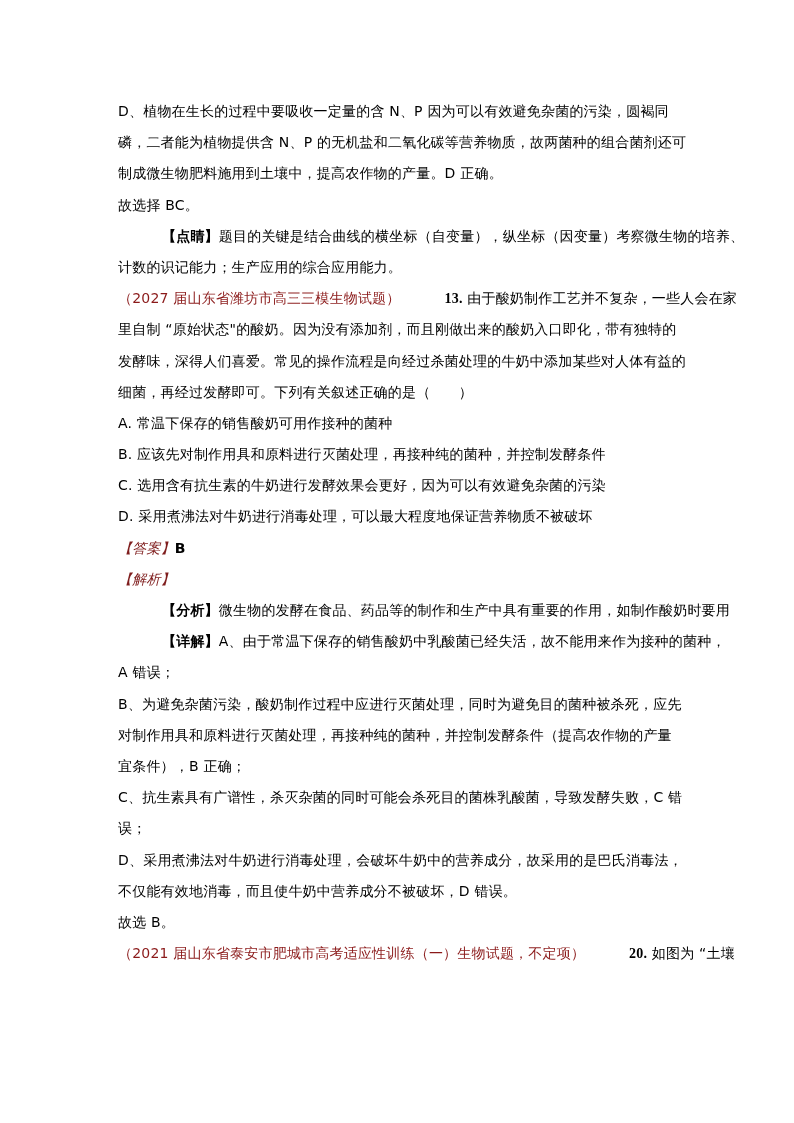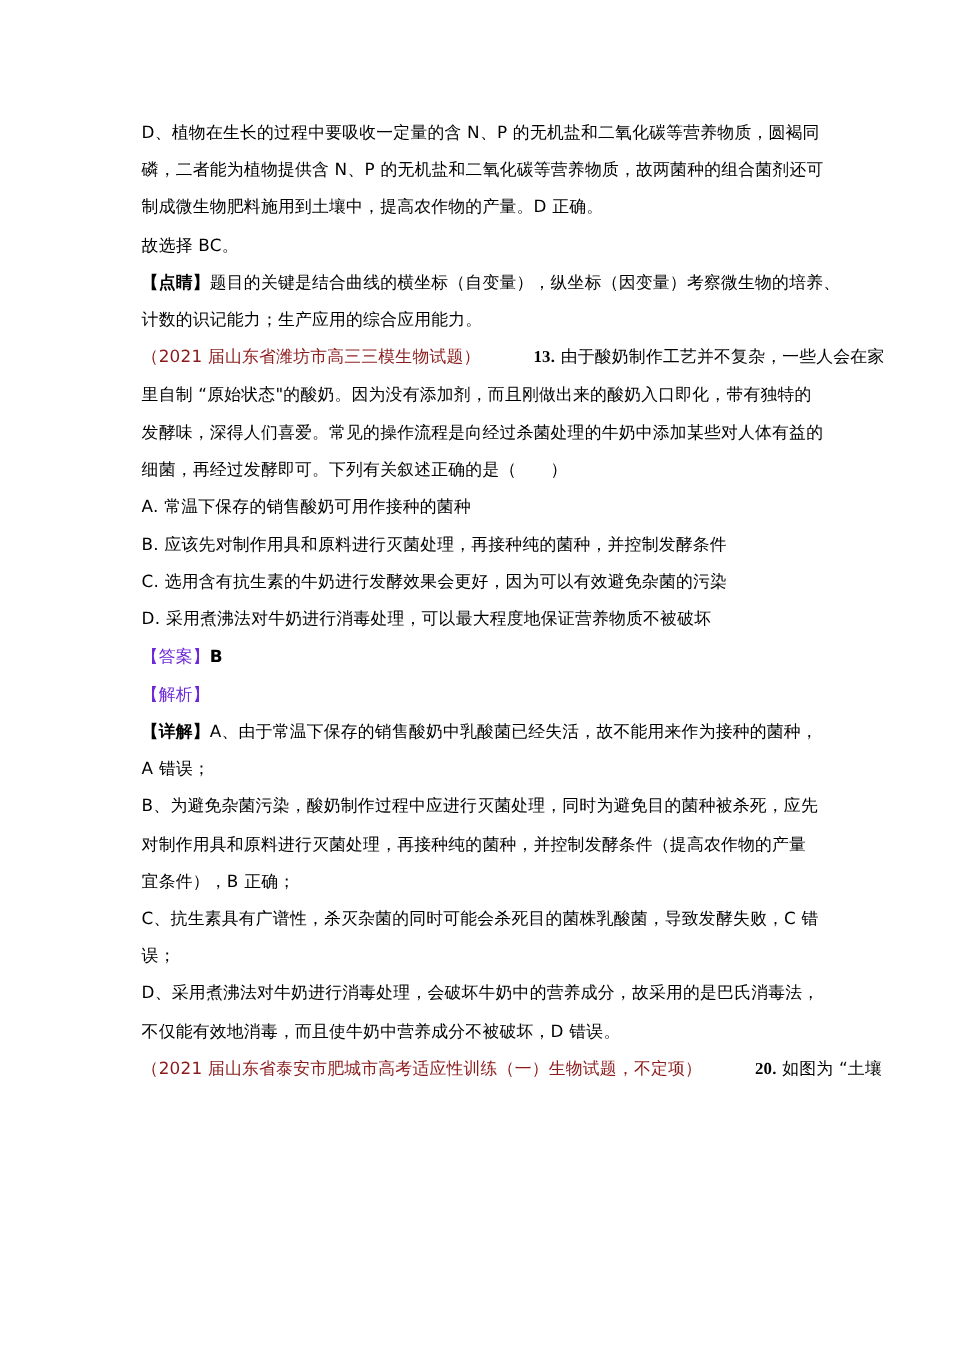--- a/index.html
+++ b/index.html
@@ -3,37 +3,37 @@
 <meta charset="utf-8">
 <style>
   html, body { margin: 0; padding: 0; background: #ffffff; }
   body { width: 794px; height: 1123px; position: relative; overflow: hidden;
          font-family: "DejaVu Sans", "Liberation Sans", sans-serif; color: #000; }
   .page { position: absolute; left: 118px; top: 96px; width: 560px; }
   .line { height: 31.2px; line-height: 31.2px; font-size: 14px; white-space: nowrap; letter-spacing: 0.2px; }
   .b { font-weight: bold; }
   .src { color: #8b1a1a; }
   .num { font-weight: bold; font-family: "Liberation Serif", serif; margin-left: 44px; }
-  .tag-blue { color: #6d28d9; }
-  .tag-black { font-weight: bold; }
+  .tag-blue { color: #7f1d1d; font-style: italic; }
+  .tag-black { font-weight: bold; margin-left: 44px; }
 </style>
 </head>
 <body>
 
 <div class="page">
-  <div class="line">D、植物在生长的过程中要吸收一定量的含 N、P 的无机盐和二氧化碳等营养物质，圆褐同</div>
+  <div class="line">D、植物在生长的过程中要吸收一定量的含 N、P 因为可以有效避免杂菌的污染，圆褐同</div>
   <div class="line">磷，二者能为植物提供含 N、P 的无机盐和二氧化碳等营养物质，故两菌种的组合菌剂还可</div>
   <div class="line">制成微生物肥料施用到土壤中，提高农作物的产量。D 正确。</div>
   <div class="line">故选择 BC。</div>
   <div class="line">
     <span class="tag-black">【点睛】</span><span>题目的关键是结合曲线的横坐标（自变量），纵坐标（因变量）考察微生物的培养、</span>
   </div>
   <div class="line">计数的识记能力；生产应用的综合应用能力。</div>
   <div class="line">
-    <span class="src">（2021 届山东省潍坊市高三三模生物试题）</span><span class="num">13.</span><span> 由于酸奶制作工艺并不复杂，一些人会在家</span>
+    <span class="src">（2027 届山东省潍坊市高三三模生物试题）</span><span class="num">13.</span><span> 由于酸奶制作工艺并不复杂，一些人会在家</span>
   </div>
   <div class="line">里自制 “原始状态"的酸奶。因为没有添加剂，而且刚做出来的酸奶入口即化，带有独特的</div>
   <div class="line">发酵味，深得人们喜爱。常见的操作流程是向经过杀菌处理的牛奶中添加某些对人体有益的</div>
   <div class="line">细菌，再经过发酵即可。下列有关叙述正确的是（　　）</div>
   <div class="line">
     <span>A.</span><span> 常温下保存的销售酸奶可用作接种的菌种</span>
   </div>
   <div class="line">
     <span>B.</span><span> 应该先对制作用具和原料进行灭菌处理，再接种纯的菌种，并控制发酵条件</span>
   </div>
@@ -43,26 +43,30 @@
   <div class="line">
     <span>D.</span><span> 采用煮沸法对牛奶进行消毒处理，可以最大程度地保证营养物质不被破坏</span>
   </div>
   <div class="line">
     <span class="tag-blue">【答案】</span><span class="b">B</span>
   </div>
   <div class="line">
     <span class="tag-blue">【解析】</span>
   </div>
   <div class="line">
+    <span class="tag-black">【分析】</span><span>微生物的发酵在食品、药品等的制作和生产中具有重要的作用，如制作酸奶时要用</span>
+  </div>
+  <div class="line">
     <span class="tag-black">【详解】</span><span>A、由于常温下保存的销售酸奶中乳酸菌已经失活，故不能用来作为接种的菌种，</span>
   </div>
   <div class="line">A 错误；</div>
   <div class="line">B、为避免杂菌污染，酸奶制作过程中应进行灭菌处理，同时为避免目的菌种被杀死，应先</div>
   <div class="line">对制作用具和原料进行灭菌处理，再接种纯的菌种，并控制发酵条件（提高农作物的产量</div>
   <div class="line">宜条件），B 正确；</div>
   <div class="line">C、抗生素具有广谱性，杀灭杂菌的同时可能会杀死目的菌株乳酸菌，导致发酵失败，C 错</div>
   <div class="line">误；</div>
   <div class="line">D、采用煮沸法对牛奶进行消毒处理，会破坏牛奶中的营养成分，故采用的是巴氏消毒法，</div>
   <div class="line">不仅能有效地消毒，而且使牛奶中营养成分不被破坏，D 错误。</div>
+  <div class="line">故选 B。</div>
   <div class="line">
     <span class="src">（2021 届山东省泰安市肥城市高考适应性训练（一）生物试题，不定项）</span><span class="num">20.</span><span> 如图为 “土壤</span>
   </div>
 </div>
 
 </body></html>

